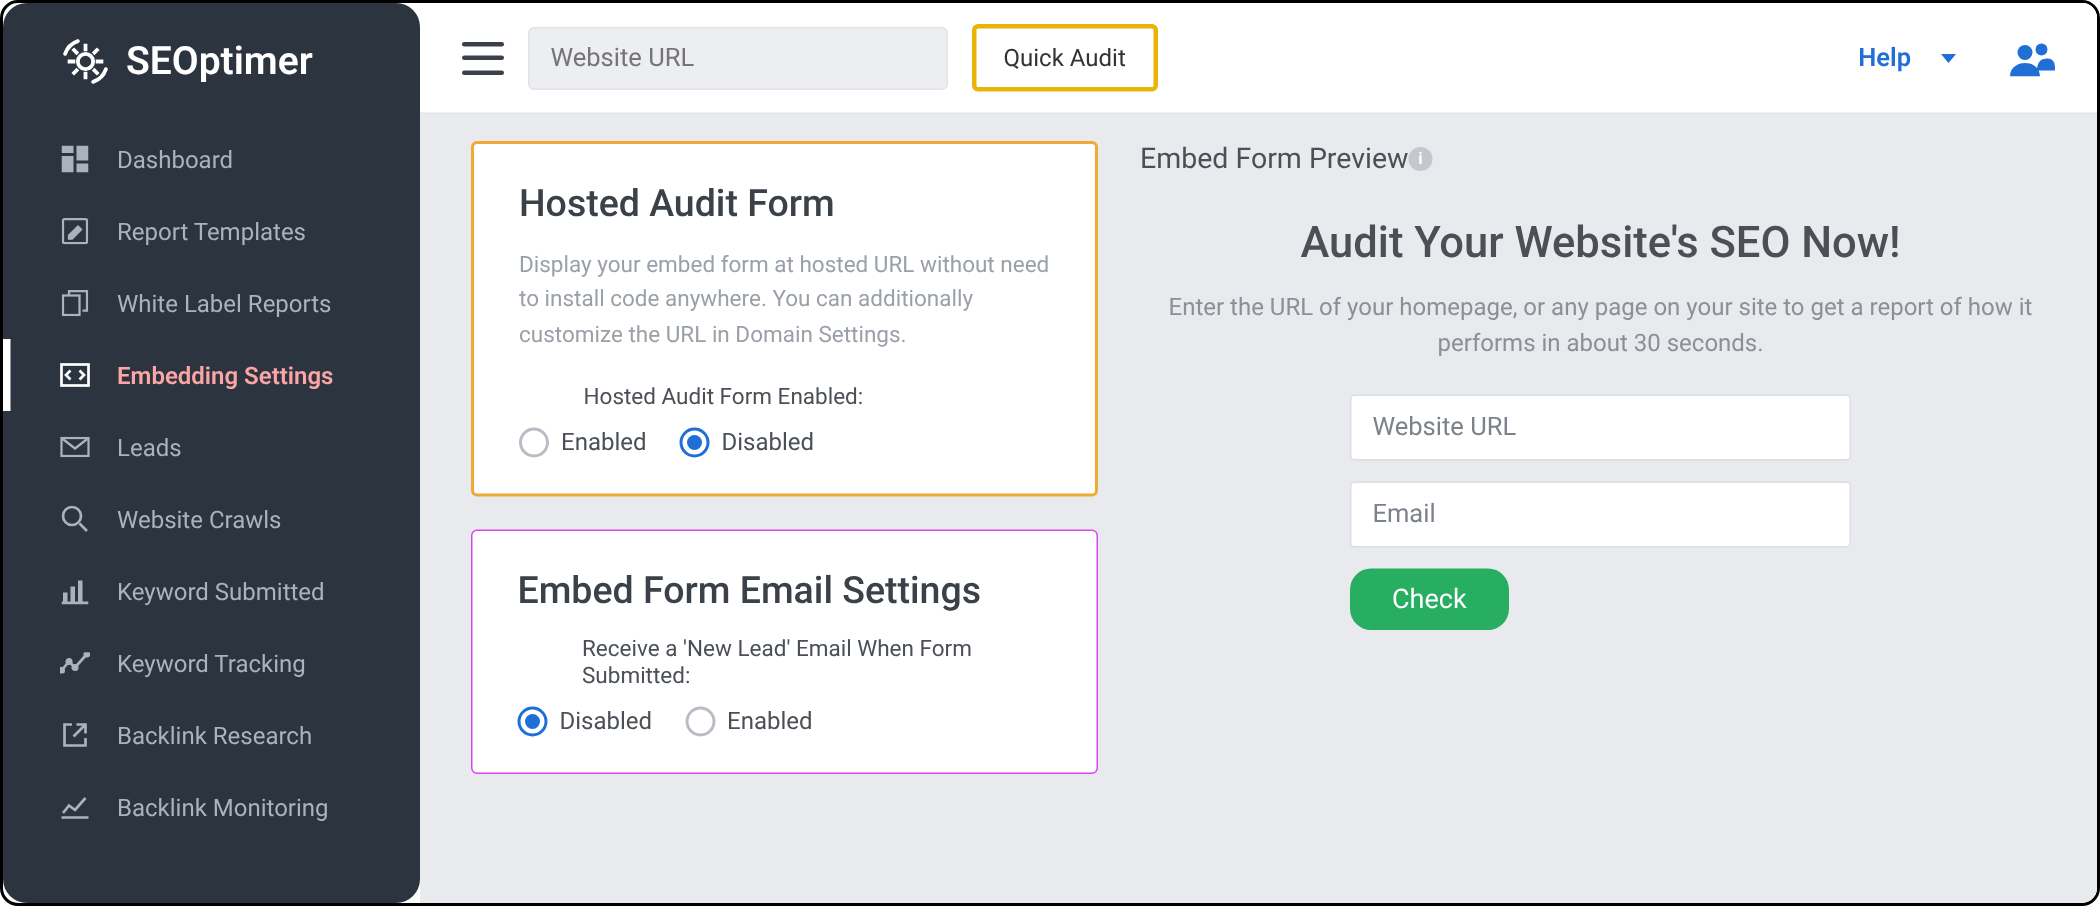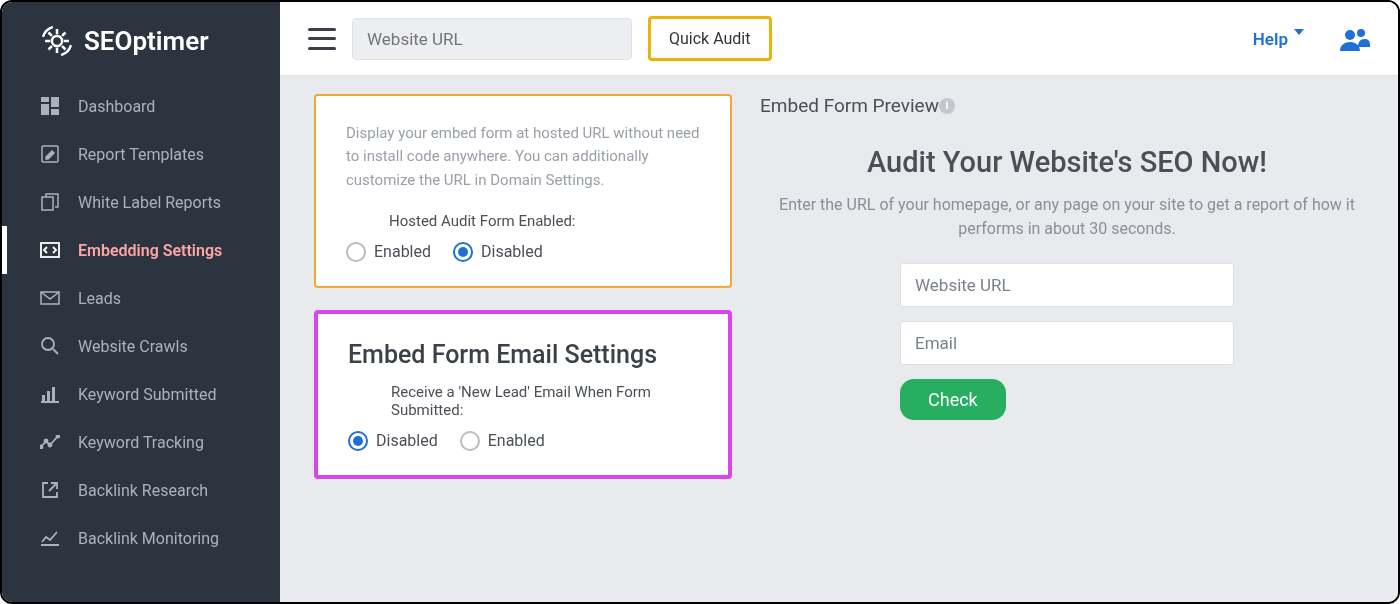--- a/index.html
+++ b/index.html
@@ -1,38 +1,38 @@
 <!DOCTYPE html>
 <html><head>
 <meta charset="utf-8">
 <style>
 * { margin:0; padding:0; box-sizing:border-box; font-family:-apple-system,BlinkMacSystemFont,"Segoe UI",Roboto,sans-serif; }
 body { background:#fff; width:1400px; height:604px; overflow:hidden; border:2px solid #000; border-radius:12px; }
 .app { display:flex; height:100%; }
-.sidebar { width:278px; background:#2c3440; color:#aab2bd; flex-shrink:0; overflow:hidden; }
+.sidebar { width:278px; background:#2c3440; color:#aab2bd; flex-shrink:0; overflow:hidden;border-radius:16px; }
 .logo-row { display:flex; align-items:center; gap:10px; padding:22px 24px 24px 38px; }
 .logo-row span.brand { color:#fff; font-size:26px; font-weight:600; }
 .logo-icon { width:34px; height:34px; }
 .nav { display:flex; flex-direction:column; }
 .nav-item { display:flex; align-items:center; gap:18px; padding:14px 24px 14px 38px; color:#aab2bd; font-size:16px; cursor:pointer; }
 .nav-item.active { color:#fca5a5; font-weight:600; position:relative; }
 .nav-item.active::before { content:""; position:absolute; left:0; top:0; bottom:0; width:5px; background:#fff; }
 .nav-item .ic { width:20px; height:20px; display:flex; align-items:center; justify-content:center; flex-shrink:0; }
 .main { flex:1; display:flex; flex-direction:column; background:#e8eaed; }
 .topbar { background:#fff; border-bottom:1px solid #e2e4e8; display:flex; align-items:center; padding:14px 28px; gap:16px; }
 .hamburger { width:28px; height:22px; cursor:pointer; display:flex; flex-direction:column; justify-content:space-between; }
 .hamburger span { display:block; height:3px; background:#3a3f4a; border-radius:2px; }
 .url-input { flex:0 0 280px; background:#eceef1; border:1px solid #e1e3e7; border-radius:4px; padding:10px 14px; font-size:17px; color:#888; }
 .quick-audit { background:#fff; border:3px solid #eab308; border-radius:4px; padding:10px 18px; font-size:16px; color:#333; cursor:pointer; }
 .topbar-spacer { flex:1; }
-.help { color:#1f6fd6; font-size:17px; font-weight:600; display:flex; align-items:flex-start; gap:6px; cursor:pointer; }
+.help { color:#1f6fd6; font-size:17px; font-weight:600; display:flex; align-items:center; gap:20px; cursor:pointer; }
 .users-icon { width:30px; height:24px; margin-left:20px; cursor:pointer; }
 .content { flex:1; display:flex; gap:28px; padding:18px 24px 0 34px; overflow:hidden; }
 .left-col { width:418px; display:flex; flex-direction:column; gap:22px; }
-.card { background:#fff; border:4px solid #d946ef; border-radius:4px; padding:26px 30px 24px; }
+.card { background:#fff; border:1px solid #d946ef; border-radius:4px; padding:26px 30px 24px; }
 .card.highlight { border:2px solid #f0a935; }
 .card h2 { font-size:25px; color:#3b4149; font-weight:500; margin-bottom:14px; }
 .card p.desc { color:#9aa0a8; font-size:15px; line-height:1.55; margin-bottom:20px; }
 .card .sublabel { color:#4b5057; font-size:15px; margin-bottom:12px;margin-left:43px; }
 .radio-row { display:flex; gap:22px; align-items:center; }
 .radio-opt { display:flex; align-items:center; gap:8px; cursor:pointer; color:#4b5057; font-size:16px; }
 .radio-outer { width:20px; height:20px; border:2px solid #b8bcc3; border-radius:50%; display:flex; align-items:center; justify-content:center; }
 .radio-opt.selected .radio-outer { border-color:#1f6fd6; }
 .radio-opt.selected .radio-inner { width:10px; height:10px; background:#1f6fd6; border-radius:50%; }
 .right-col { flex:1; padding-top:0; }
@@ -180,20 +180,21 @@
           <circle cx="10" cy="8" r="5"></circle>
           <circle cx="21" cy="6" r="4"></circle>
           <path d="M0 24c0-6 5-9 10-9s10 3 10 9zM18 20c0-5 2-8 7-8 3 0 5 2 5 6v2z"></path>
         </svg>
     </div>
 
     <div class="content">
       <div class="left-col">
 
         <div class="card highlight">
+          <h2>Hosted Audit Form</h2>
           <p class="desc">Display your embed form at hosted URL without need to install code anywhere. You can additionally customize the URL in Domain Settings.</p>
           <div class="sublabel">Hosted Audit Form Enabled:</div>
           <div class="radio-row">
             <div class="radio-opt">
               <span class="radio-outer">
                   <span class="radio-inner"></span>
                 </span>
               <span>Enabled</span>
             </div>
             <div class="radio-opt selected">

